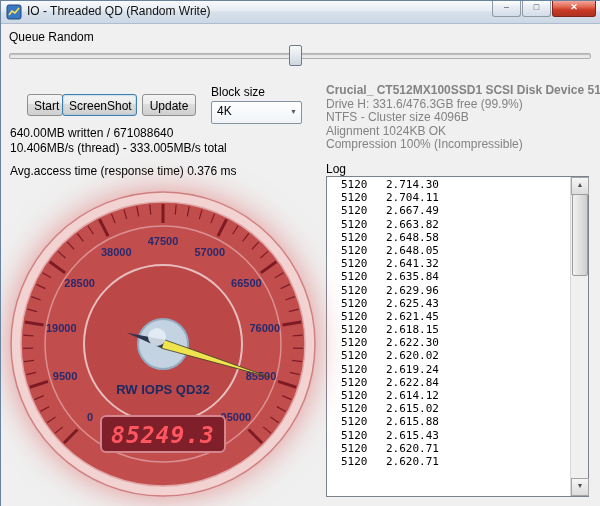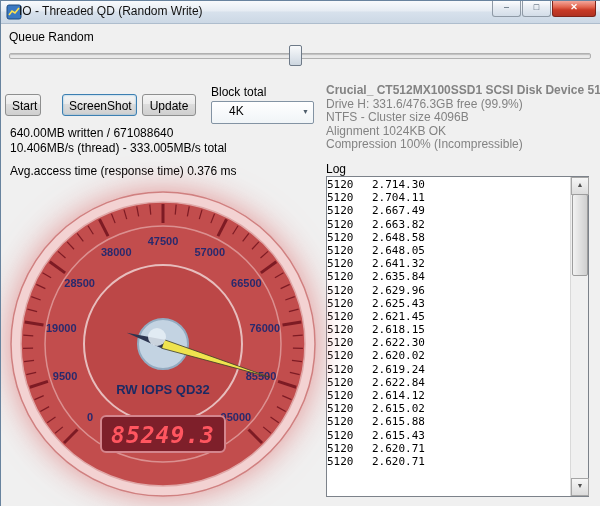--- a/index.html
+++ b/index.html
@@ -2,55 +2,55 @@
 <html><head>
 <meta charset="utf-8">
 <style>
   html,body{margin:0;padding:0}
   body{font-family:"Liberation Sans",sans-serif;background:#8fa3b8}
   #window{position:relative;width:600px;height:506px;background:#f0f0f0;border:1px solid #68839e;overflow:hidden}
 
   
   #titlebar{position:relative;height:22px;background:linear-gradient(#f8fafc,#e6ecf3 45%,#d7e1ec 50%,#ccd8e5);border-bottom:1px solid #aebdcd}
   #app-icon{position:absolute;left:5px;top:3px;width:16px;height:16px}
-  #title-text{position:absolute;left:18px;top:0;line-height:21px;font-size:12px;color:#111;white-space:nowrap}
+  #title-text{position:absolute;left:26px;top:0;line-height:21px;font-size:12px;color:#111;white-space:nowrap}
   #win-controls{position:absolute;right:5px;top:0;display:flex}
   .winbtn{width:27px;height:15px;border:1px solid #8f9aa6;border-top:none;border-radius:0 0 3px 3px;background:linear-gradient(#fcfdfe,#e8edf3 40%,#d3dde8);color:#3a4b5c;font-size:9px;line-height:13px;text-align:center;margin-left:1px;cursor:default}
   .winbtn.close{width:42px;background:linear-gradient(#f4a79b,#e2654f 40%,#c83a26 60%,#b03222);border-color:#7e241a;color:#fff;font-weight:bold}
 
   
   #client{position:absolute;top:22px;left:0;right:0;bottom:0}
   .lbl{position:absolute;font-size:12px;color:#000;white-space:nowrap}
 
   
   #qd-slider{position:absolute;left:8px;right:10px;top:20px;height:24px}
   #slider-groove{position:absolute;left:0;right:0;top:10px;height:4px;background:#e9e9e9;border:1px solid #b0b0b0;border-radius:2px;box-shadow:inset 0 1px 1px rgba(0,0,0,.18)}
   #slider-thumb{position:absolute;top:2px;width:11px;height:19px;background:linear-gradient(#f9fafb,#dfe5ec 60%,#cdd6df);border:1px solid #6e7a88;border-radius:2px}
 
   
   .btn{position:absolute;height:22px;font-family:"Liberation Sans",sans-serif;font-size:12px;color:#000;text-align:center;line-height:20px;background:linear-gradient(#f4f4f4,#ebebeb 45%,#dddddd 46%,#cfcfcf);border:1px solid #8e8f8f;border-radius:3px;cursor:default}
   .btn.default{border-color:#3c7fb1;box-shadow:0 0 2px #7ab8e0 inset}
 
   
-  #block-size-combo{position:absolute;left:210px;top:78px;width:84px;height:21px;background:linear-gradient(#ffffff,#f0f4f7);border:1px solid #8393a3;border-radius:2px;font-size:12px;line-height:19px;padding-left:17px;cursor:default}
+  #block-size-combo{position:absolute;left:210px;top:78px;width:84px;height:21px;background:linear-gradient(#ffffff,#f0f4f7);border:1px solid #8393a3;border-radius:2px;font-size:12px;line-height:19px;padding-left:5px;cursor:default}
   #combo-arrow{position:absolute;right:4px;top:0;line-height:19px;font-size:7px;color:#4f5e6b}
 
   
   #drive-info{position:absolute;left:325px;top:61px;right:0;overflow:hidden}
   .di-line{font-size:12px;color:#838383;line-height:13.5px;white-space:nowrap}
   .di-title{font-weight:bold}
 
   
   #stats{position:absolute;left:9px;top:103px}
   .stat-line{font-size:12px;color:#000;line-height:15px;white-space:nowrap}
   .stat-line.gap{margin-top:8px}
 
   
   #log-box{position:absolute;left:325px;top:153px;width:261px;height:319px;background:#fff;border:1px solid #7c828a}
-  #log-rows{position:absolute;left:0;top:1px;right:17px;bottom:0;overflow:hidden;padding-left:0}
+  #log-rows{position:absolute;left:0;top:1px;right:17px;bottom:0;overflow:hidden;padding-left:14px}
   .log-row{height:13.2px;font-family:"DejaVu Sans Mono",monospace;font-size:11px;color:#000;white-space:pre}
   .log-b{display:inline-block;width:45px}
   #log-scrollbar{position:absolute;right:0;top:0;bottom:0;width:17px;background:#f0f0f0;border-left:1px solid #d9d9d9}
   .sb-btn{position:absolute;left:0;width:16px;height:16px;background:linear-gradient(#f6f6f6,#dcdcdc);border:1px solid #a5a5a5;font-size:7px;color:#505050;text-align:center;line-height:14px}
   #sb-up{top:0}
   #sb-down{bottom:0}
   #sb-thumb{position:absolute;left:1px;top:17px;width:14px;height:80px;background:linear-gradient(90deg,#f2f2f2,#cfcfcf);border:1px solid #9d9d9d;border-radius:2px}
 
   
   #gauge-svg{position:absolute;left:6px;top:164px;filter:drop-shadow(0 0 16px rgba(224,124,124,.8))}
@@ -78,25 +78,25 @@
 
   <div id="client">
 
     <span class="lbl" style="left:8px;top:7px">Queue Random</span>
 
     <div id="qd-slider">
       <div id="slider-groove"></div>
       <div id="slider-thumb" style="left: calc(49% - 5px);"></div>
     </div>
 
-    <button class="btn" style="left:4px;top:71px;width:36px">Start</button>
+    <button class="btn" style="left:26px;top:71px;width:36px">Start</button>
     <button class="btn default" style="left:61px;top:71px;width:75px">ScreenShot</button>
     <button class="btn" style="left:141px;top:71px;width:54px">Update</button>
 
-    <span class="lbl" style="left:210px;top:62px">Block total</span>
+    <span class="lbl" style="left:210px;top:62px">Block size</span>
     <div id="block-size-combo">
       <span>4K</span>
       <span id="combo-arrow">▼</span>
     </div>
 
     <div id="drive-info">
       <div class="di-line di-title">Crucial_ CT512MX100SSD1 SCSI Disk Device 512GB/M</div>
       <div class="di-line">Drive H: 331.6/476.3GB free (99.9%)</div>
       <div class="di-line">NTFS - Cluster size 4096B</div>
       <div class="di-line">Alignment 1024KB OK</div>

